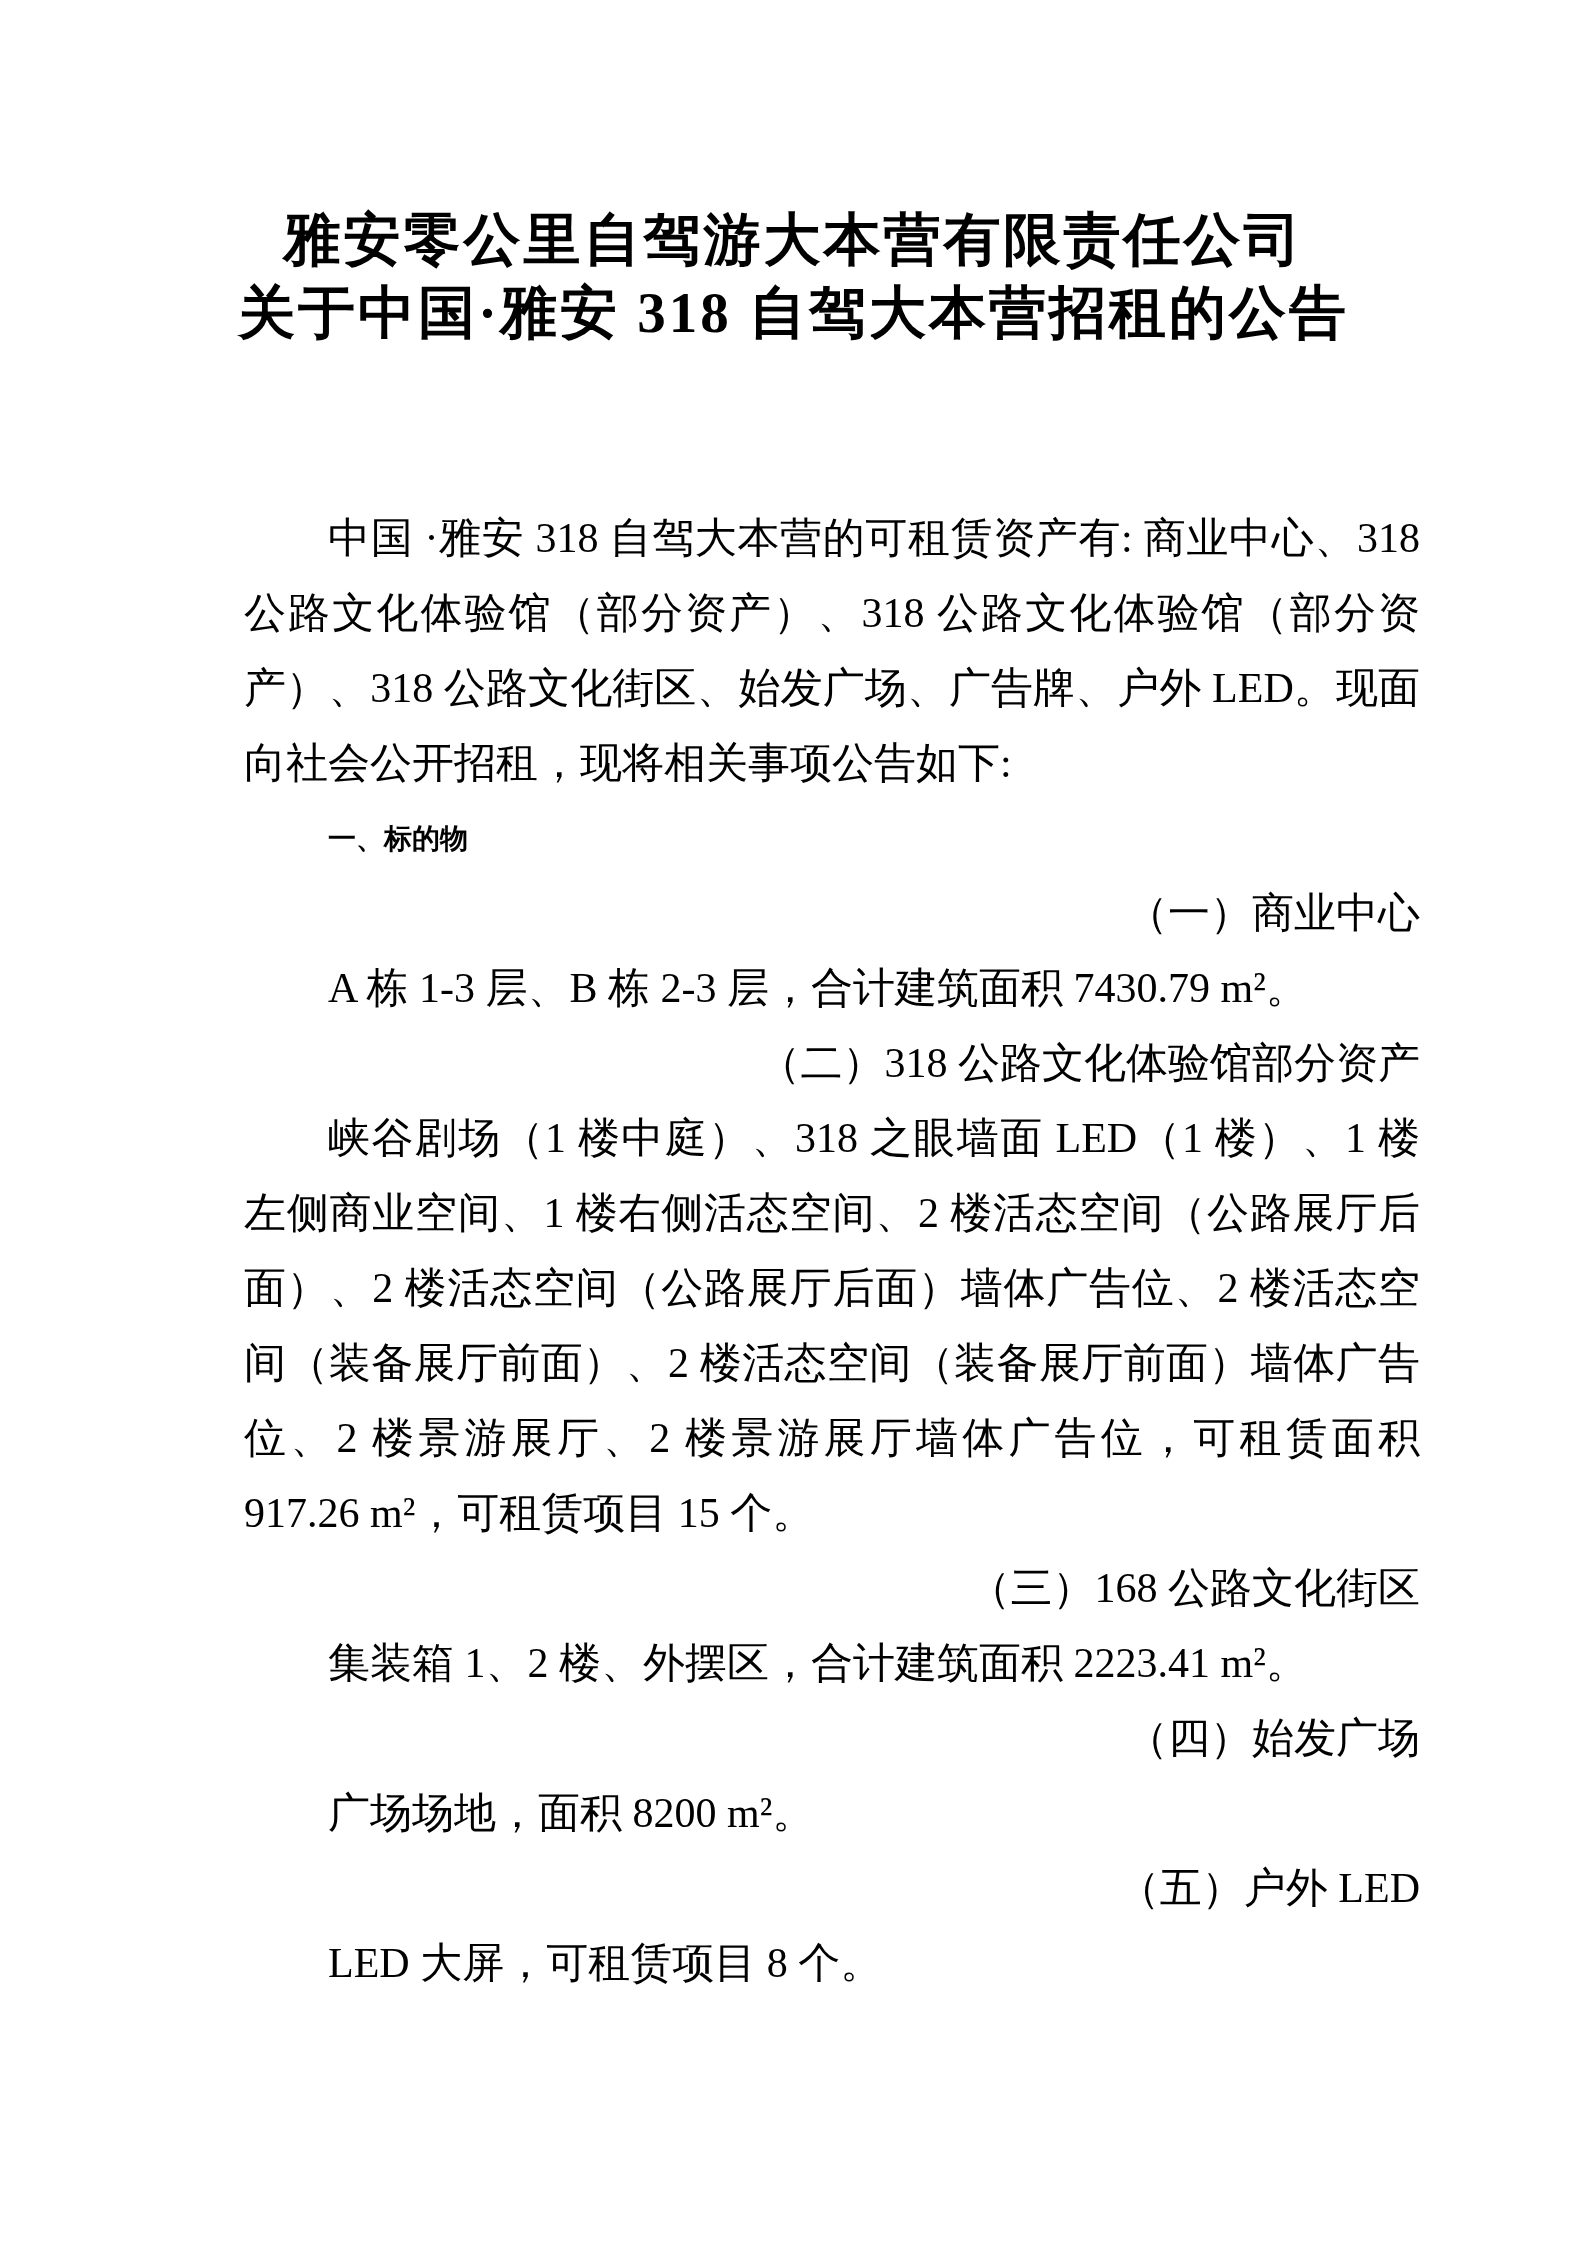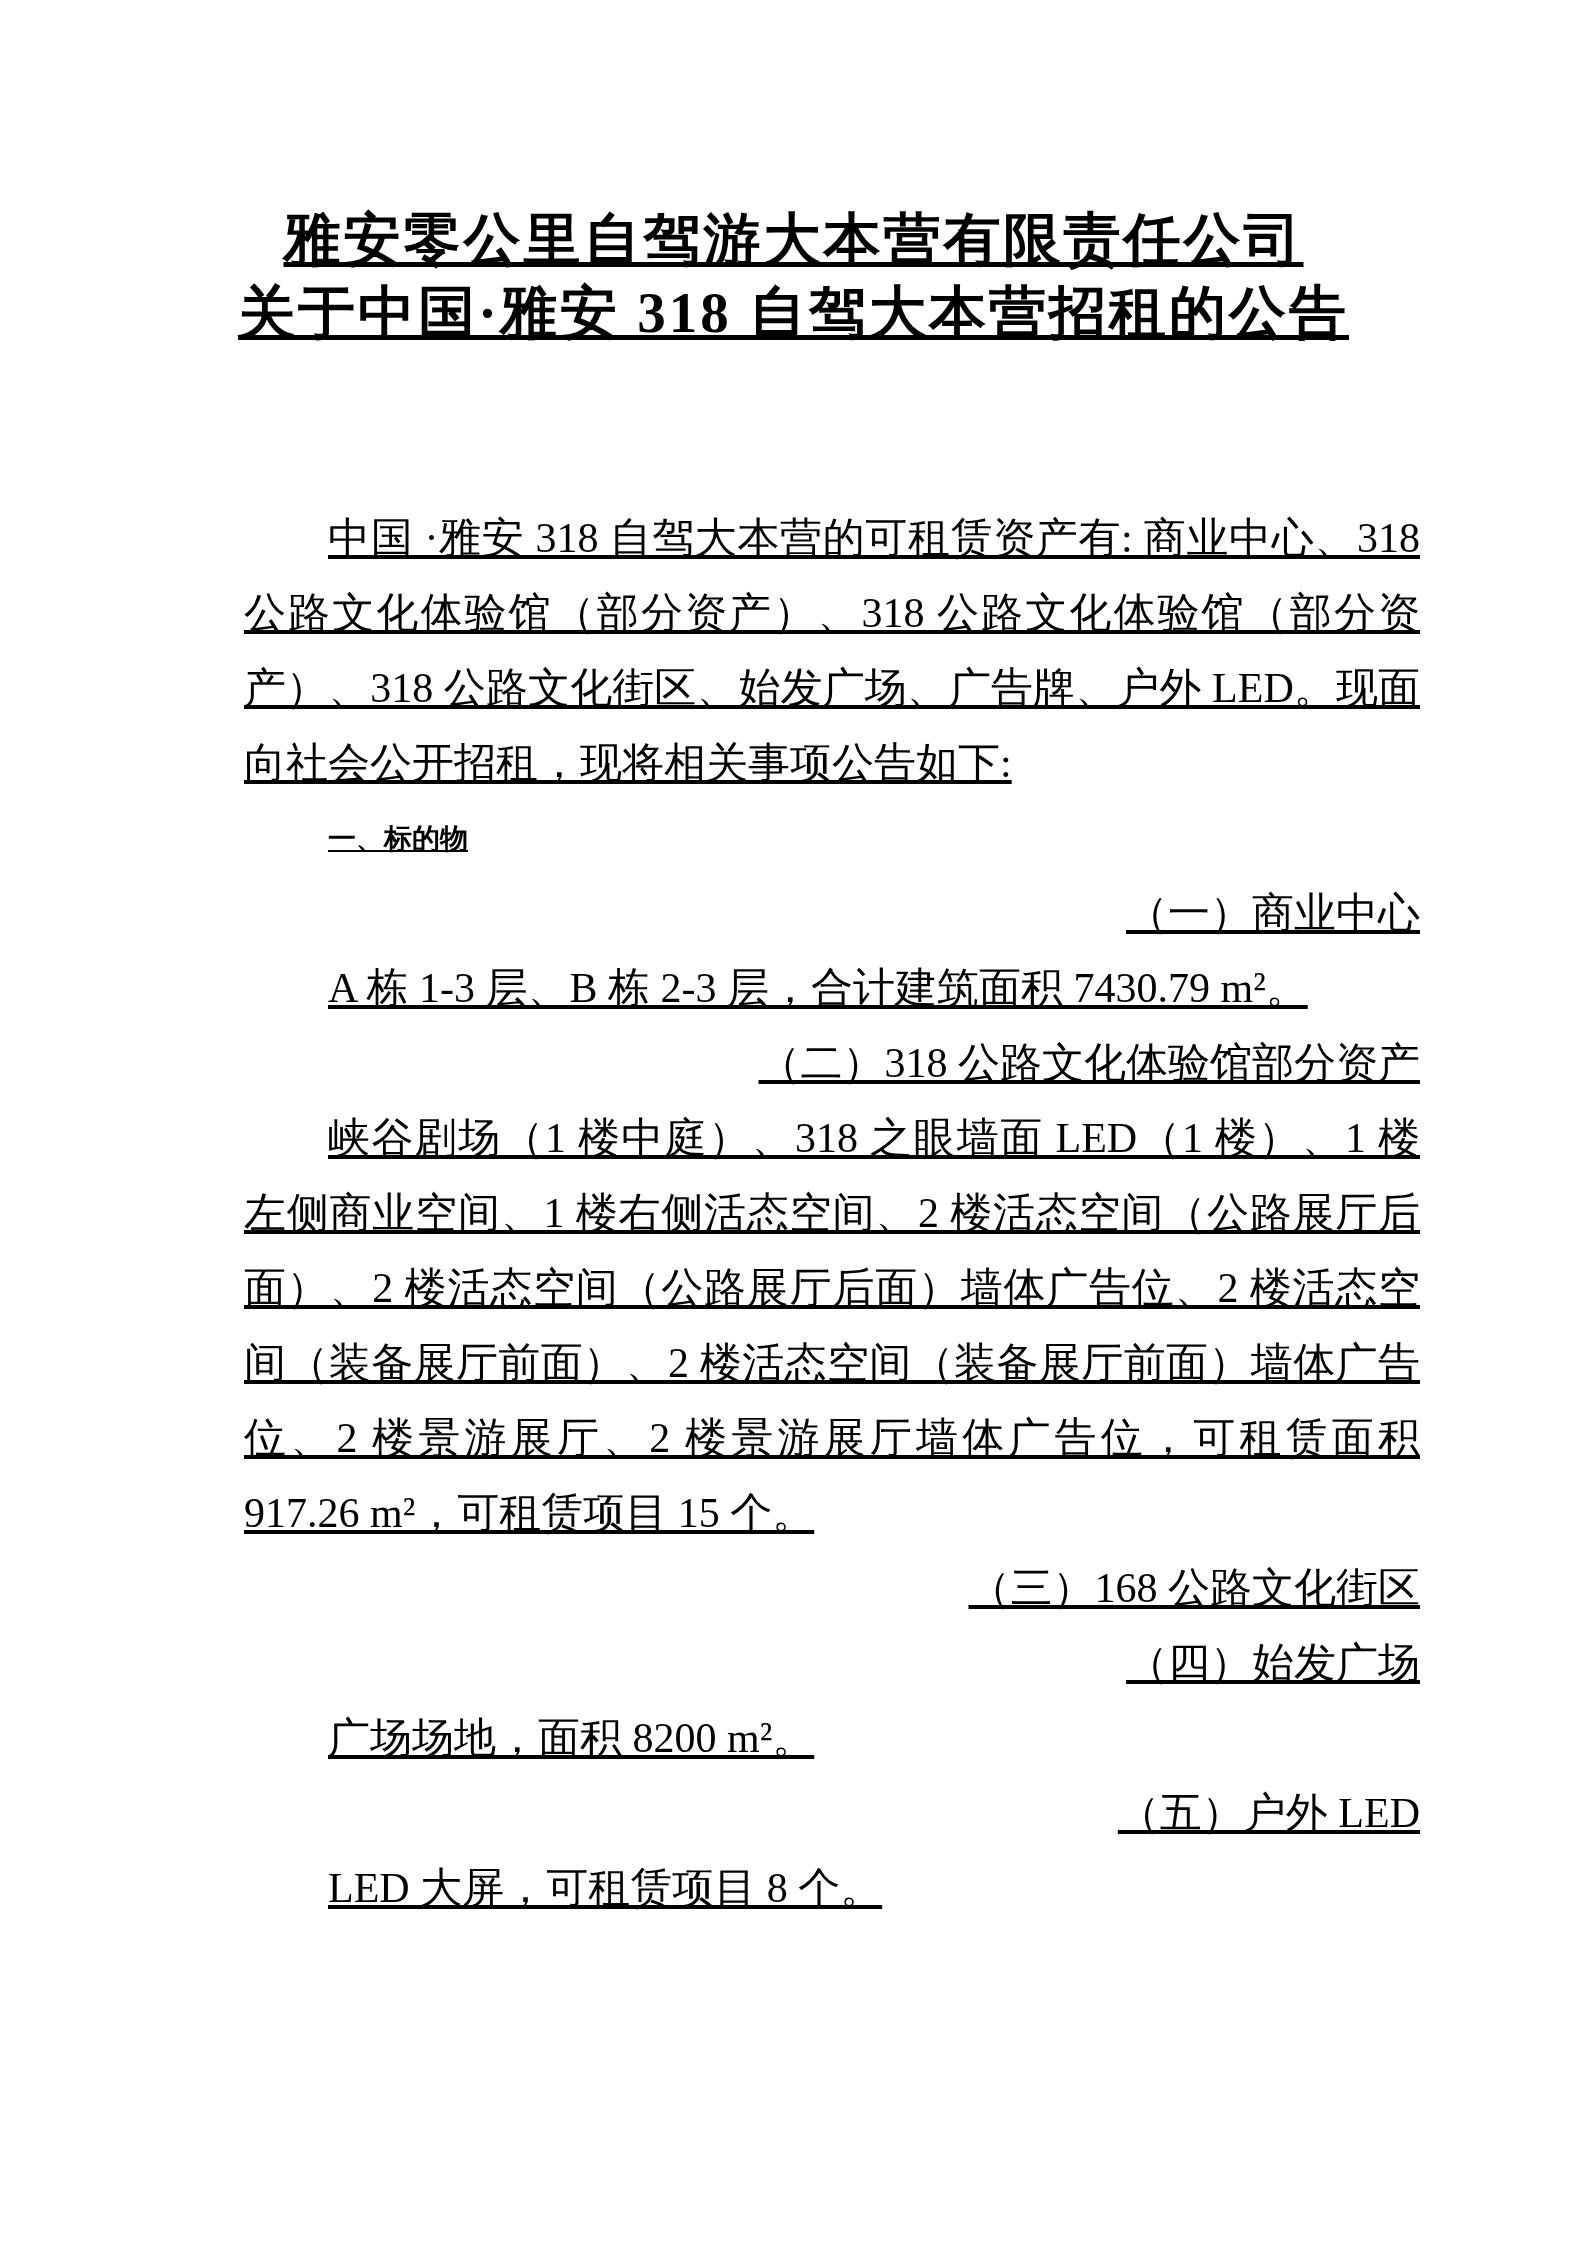--- a/index.html
+++ b/index.html
@@ -1,20 +1,19 @@
 <!DOCTYPE html>
 <html lang="zh"><head>
 <meta charset="utf-8">
 <style>
   html,body{margin:0;padding:0;background:#ffffff;}
   .page{
     width:1587px;height:2245px;background:#ffffff;color:#000000;
     position:relative;overflow:hidden;
     font-family:"Liberation Serif","DejaVu Serif",serif;
-    text-decoration:underline;
   }
   .title-block{
     padding-top:203px;
     text-align:center;
     font-weight:bold;
     font-size:57px;
     line-height:73px;
     letter-spacing:3px;
   }
   .content{
@@ -51,20 +50,21 @@
 
     <p class="heading1">一、标的物</p>
 
     <p class="sub">（一）商业中心</p>
     <p class="detail detail-short">A 栋 1-3 层、B 栋 2-3 层，合计建筑面积 7430.79 m²。</p>
 
     <p class="sub">（二）318 公路文化体验馆部分资产</p>
     <p class="detail">峡谷剧场（1 楼中庭）、318 之眼墙面 LED（1 楼）、1 楼左侧商业空间、1 楼右侧活态空间、2 楼活态空间（公路展厅后面）、2 楼活态空间（公路展厅后面）墙体广告位、2 楼活态空间（装备展厅前面）、2 楼活态空间（装备展厅前面）墙体广告位、2 楼景游展厅、2 楼景游展厅墙体广告位，可租赁面积 917.26 m²，可租赁项目 15 个。</p>
 
     <p class="sub">（三）168 公路文化街区</p>
+    <p class="detail detail-short">集装箱 1、2 楼、外摆区，合计建筑面积 2223.41 m²。</p>
 
     <p class="sub">（四）始发广场</p>
     <p class="detail detail-short">广场场地，面积 8200 m²。</p>
 
     <p class="sub">（五）户外 LED</p>
     <p class="detail detail-short">LED 大屏，可租赁项目 8 个。</p>
 
   </div>
 </div>
 

